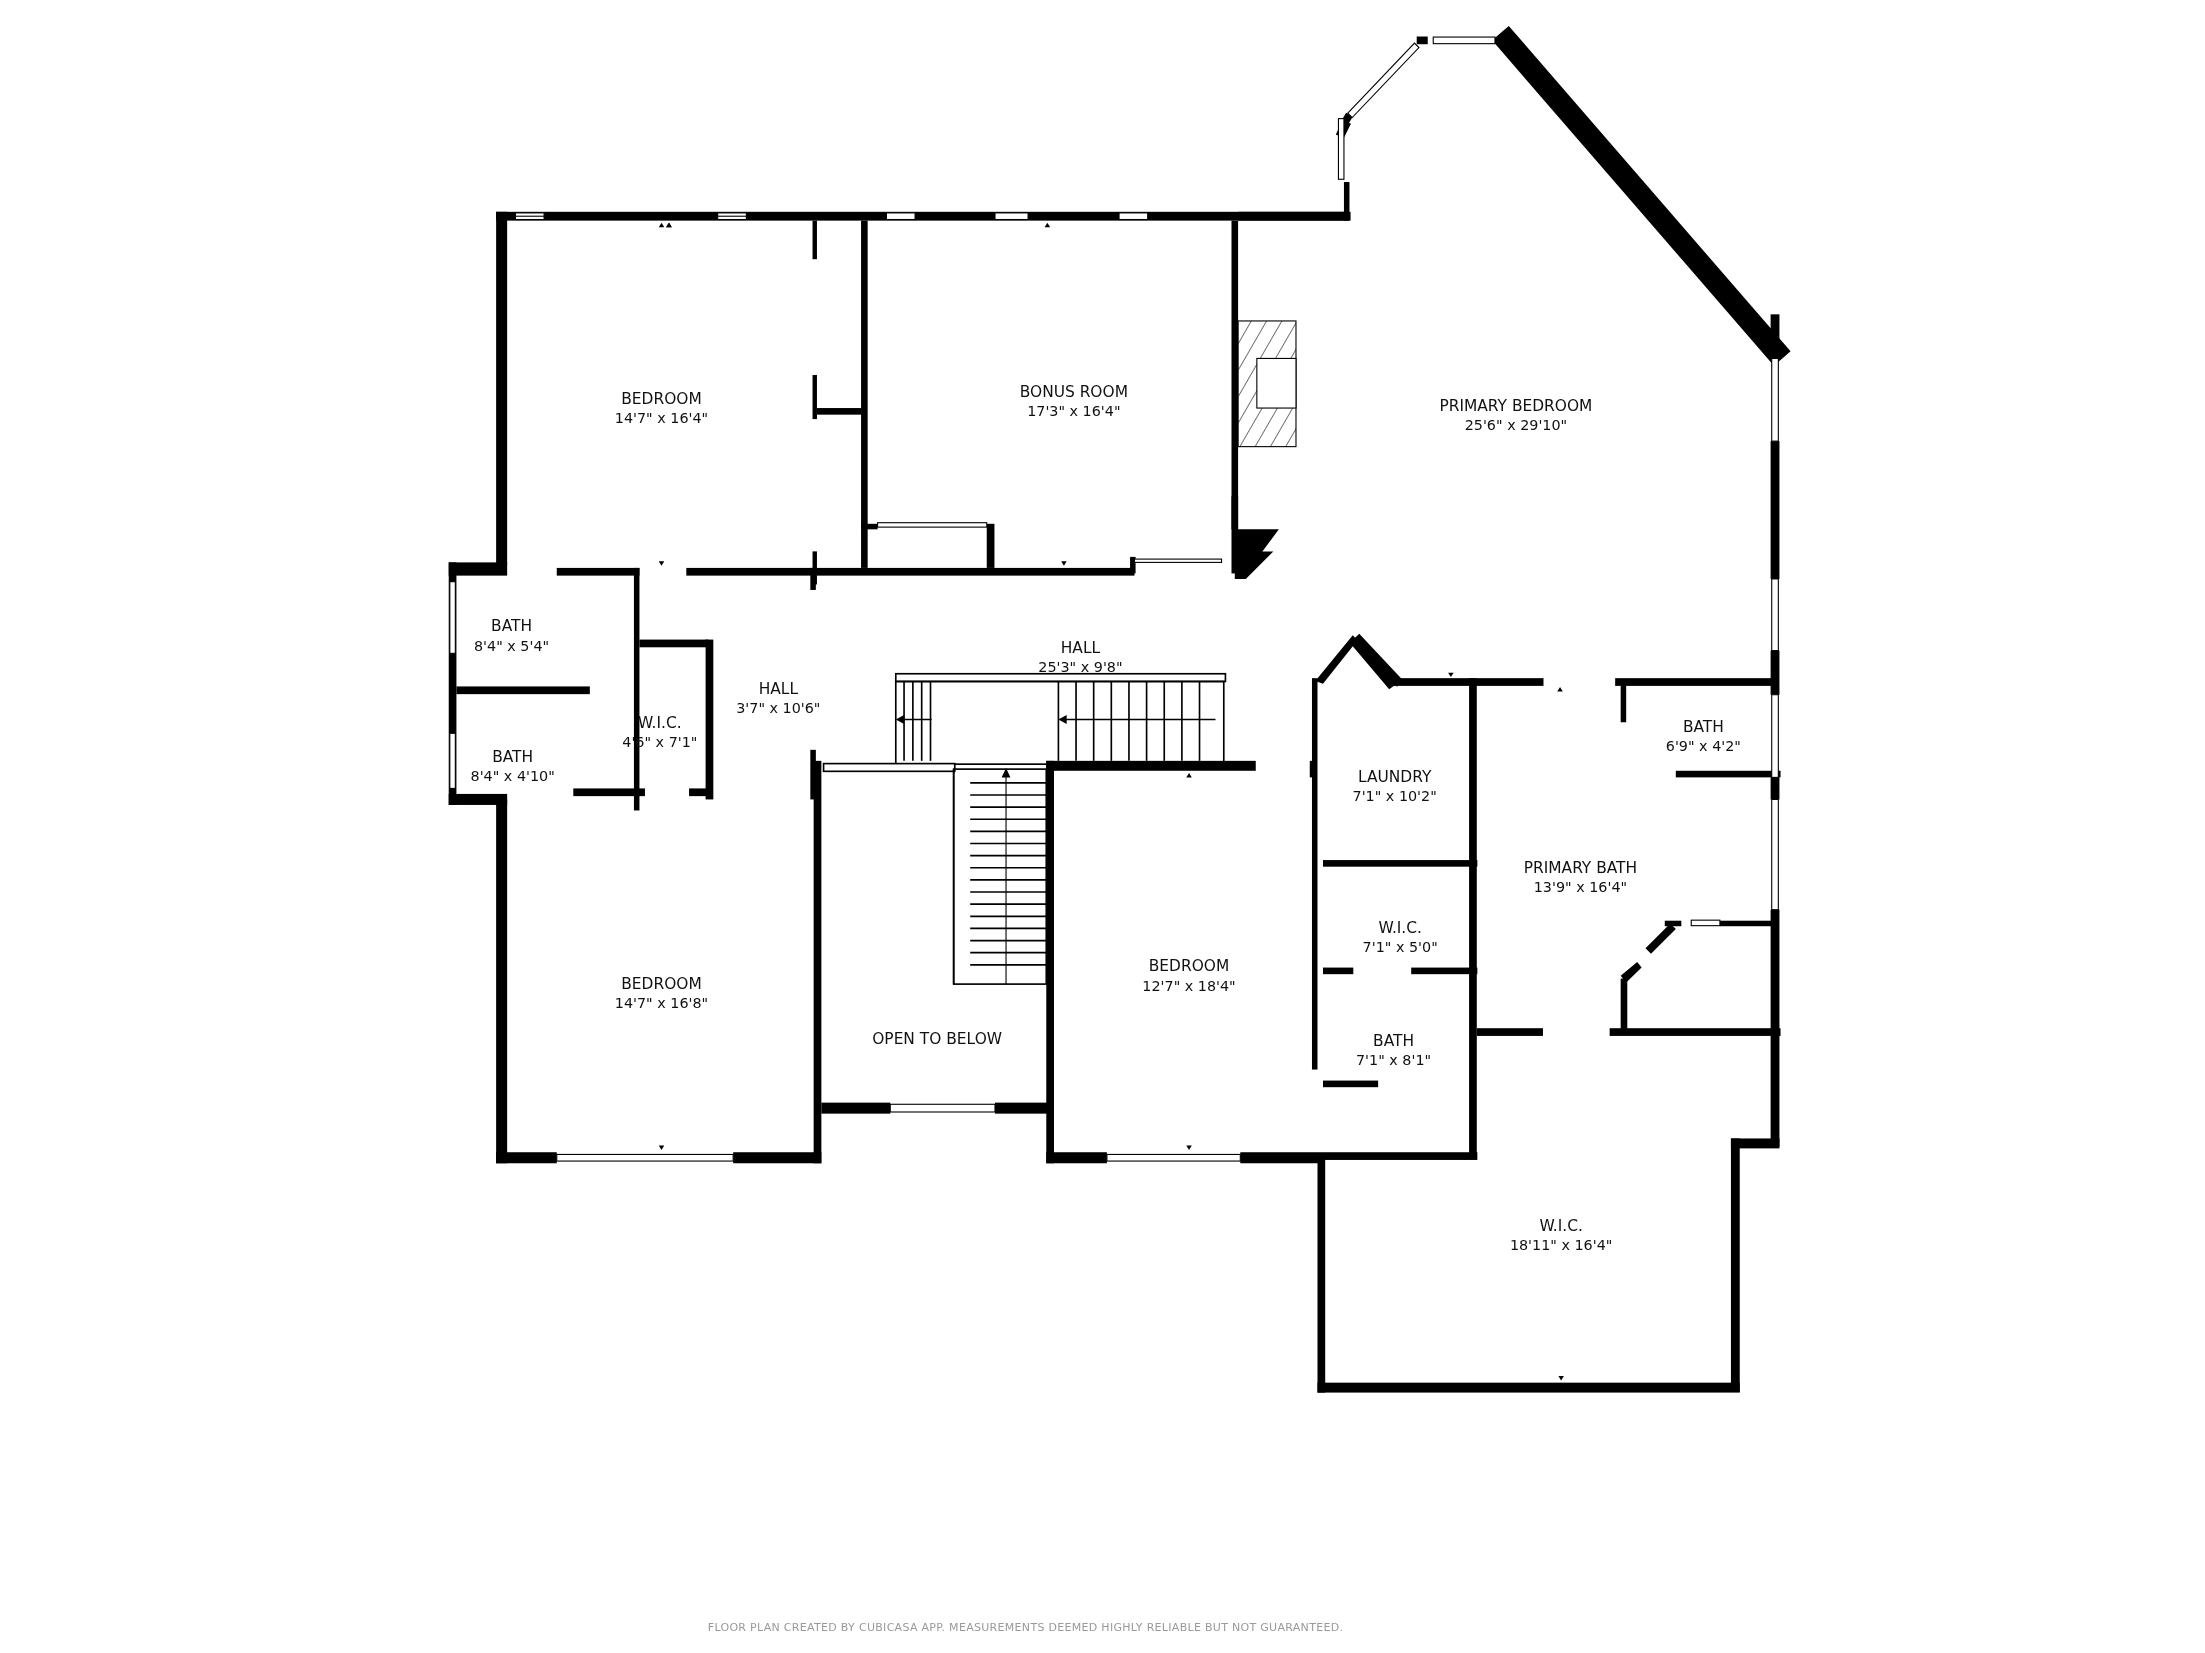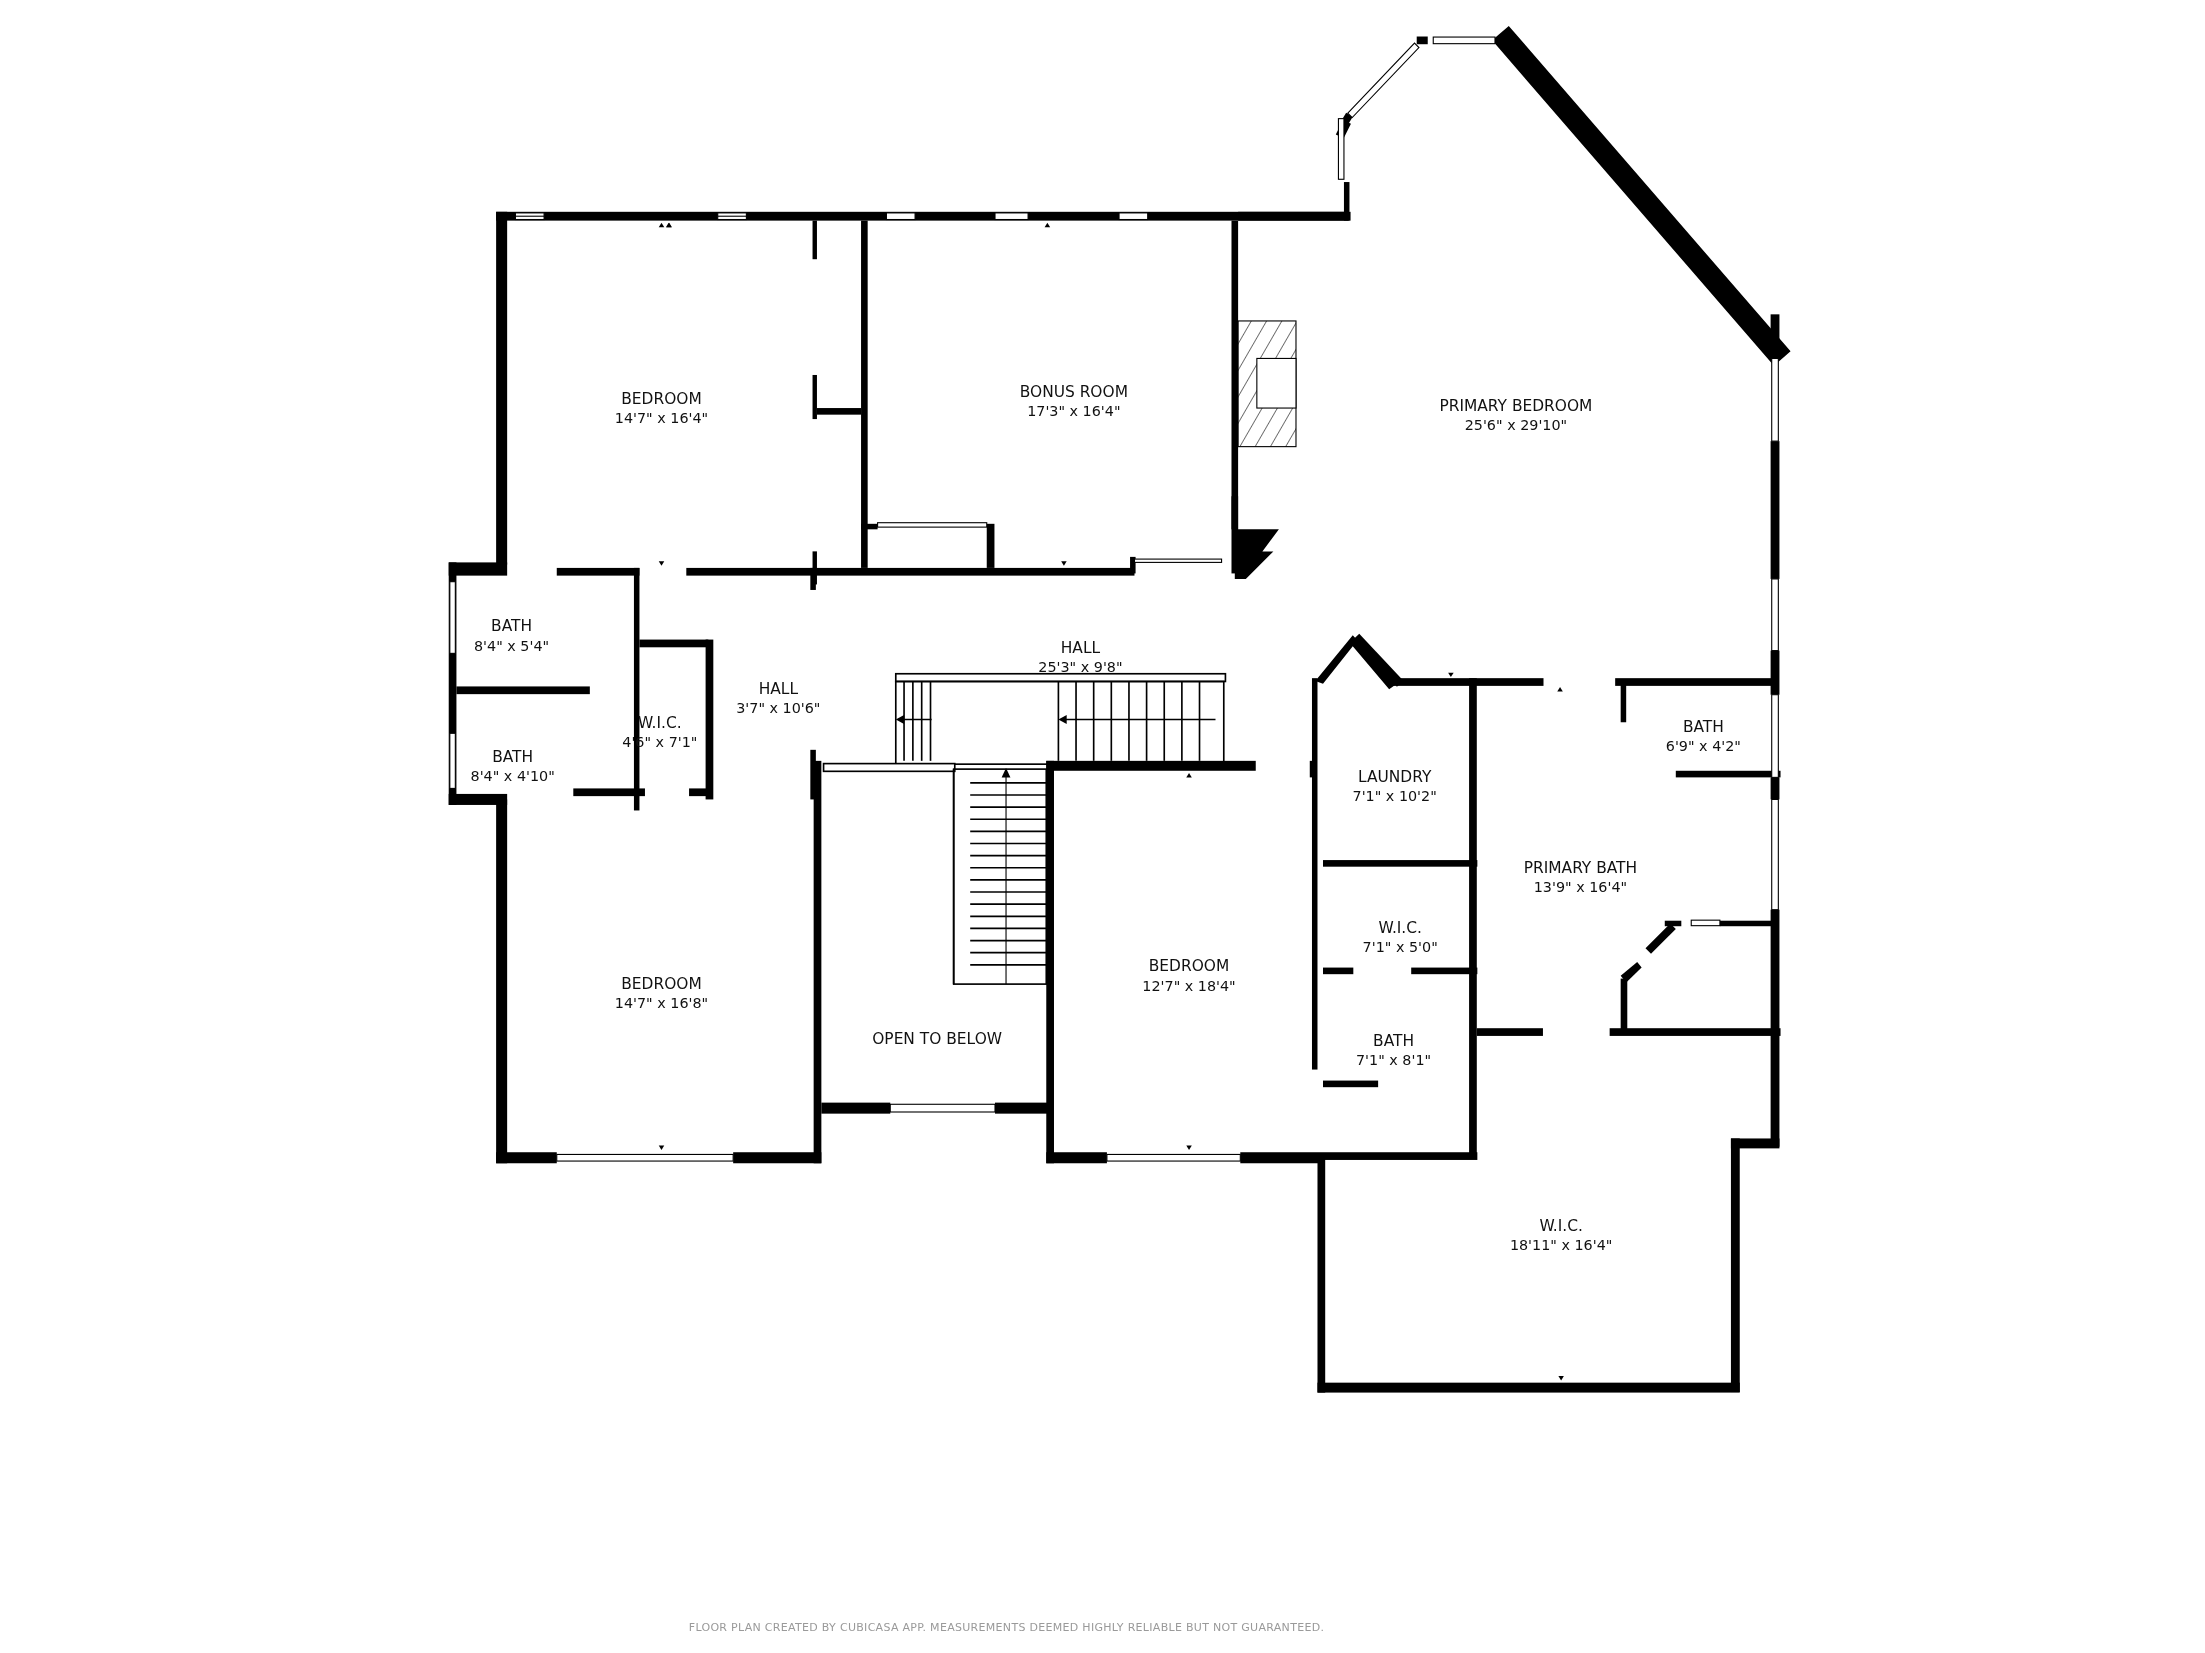--- a/index.html
+++ b/index.html
@@ -7,21 +7,21 @@
   svg.plan { position:absolute; left:0; top:0; width:2205px; height:1654px; }
   .wall { fill:#000; }
   .wline { stroke:#000; stroke-width:40; fill:none; stroke-linecap:square; }
   .window { fill:#fff; stroke:#000; stroke-width:2; }
   .winline { stroke:#000; stroke-width:2; }
   .stair { fill:#fff; stroke:#000; stroke-width:3; }
   .tread { stroke:#000; stroke-width:3; }
   .room-name { font-family:"DejaVu Sans", sans-serif; font-size:28px; fill:#111; text-anchor:middle; }
   .room-dim { font-family:"DejaVu Sans", sans-serif; font-size:26px; fill:#111; text-anchor:middle; }
   .marker { fill:#000; }
-  .footer { position:absolute; left:0; width:2013px; top:1621px; text-align:center; font-size:11px; color:#9a9a9a; font-family:"DejaVu Sans", sans-serif; letter-spacing:0.3px; }
+  .footer { position:absolute; left:0; width:2013px; top:1621px; text-align:center; font-size:11px; color:#9a9a9a; font-family:"DejaVu Sans", sans-serif; letter-spacing:0.3px;padding-left:19px; }
 </style>
 </head>
 <body>
 
 <svg class="plan" viewBox="0 0 4000 3000" xmlns="http://www.w3.org/2000/svg">
 
   <g>
 
     <rect class="wall" x="900" y="384" width="1550" height="16"></rect>
     <rect class="wall" x="900" y="384" width="20" height="640"></rect>

